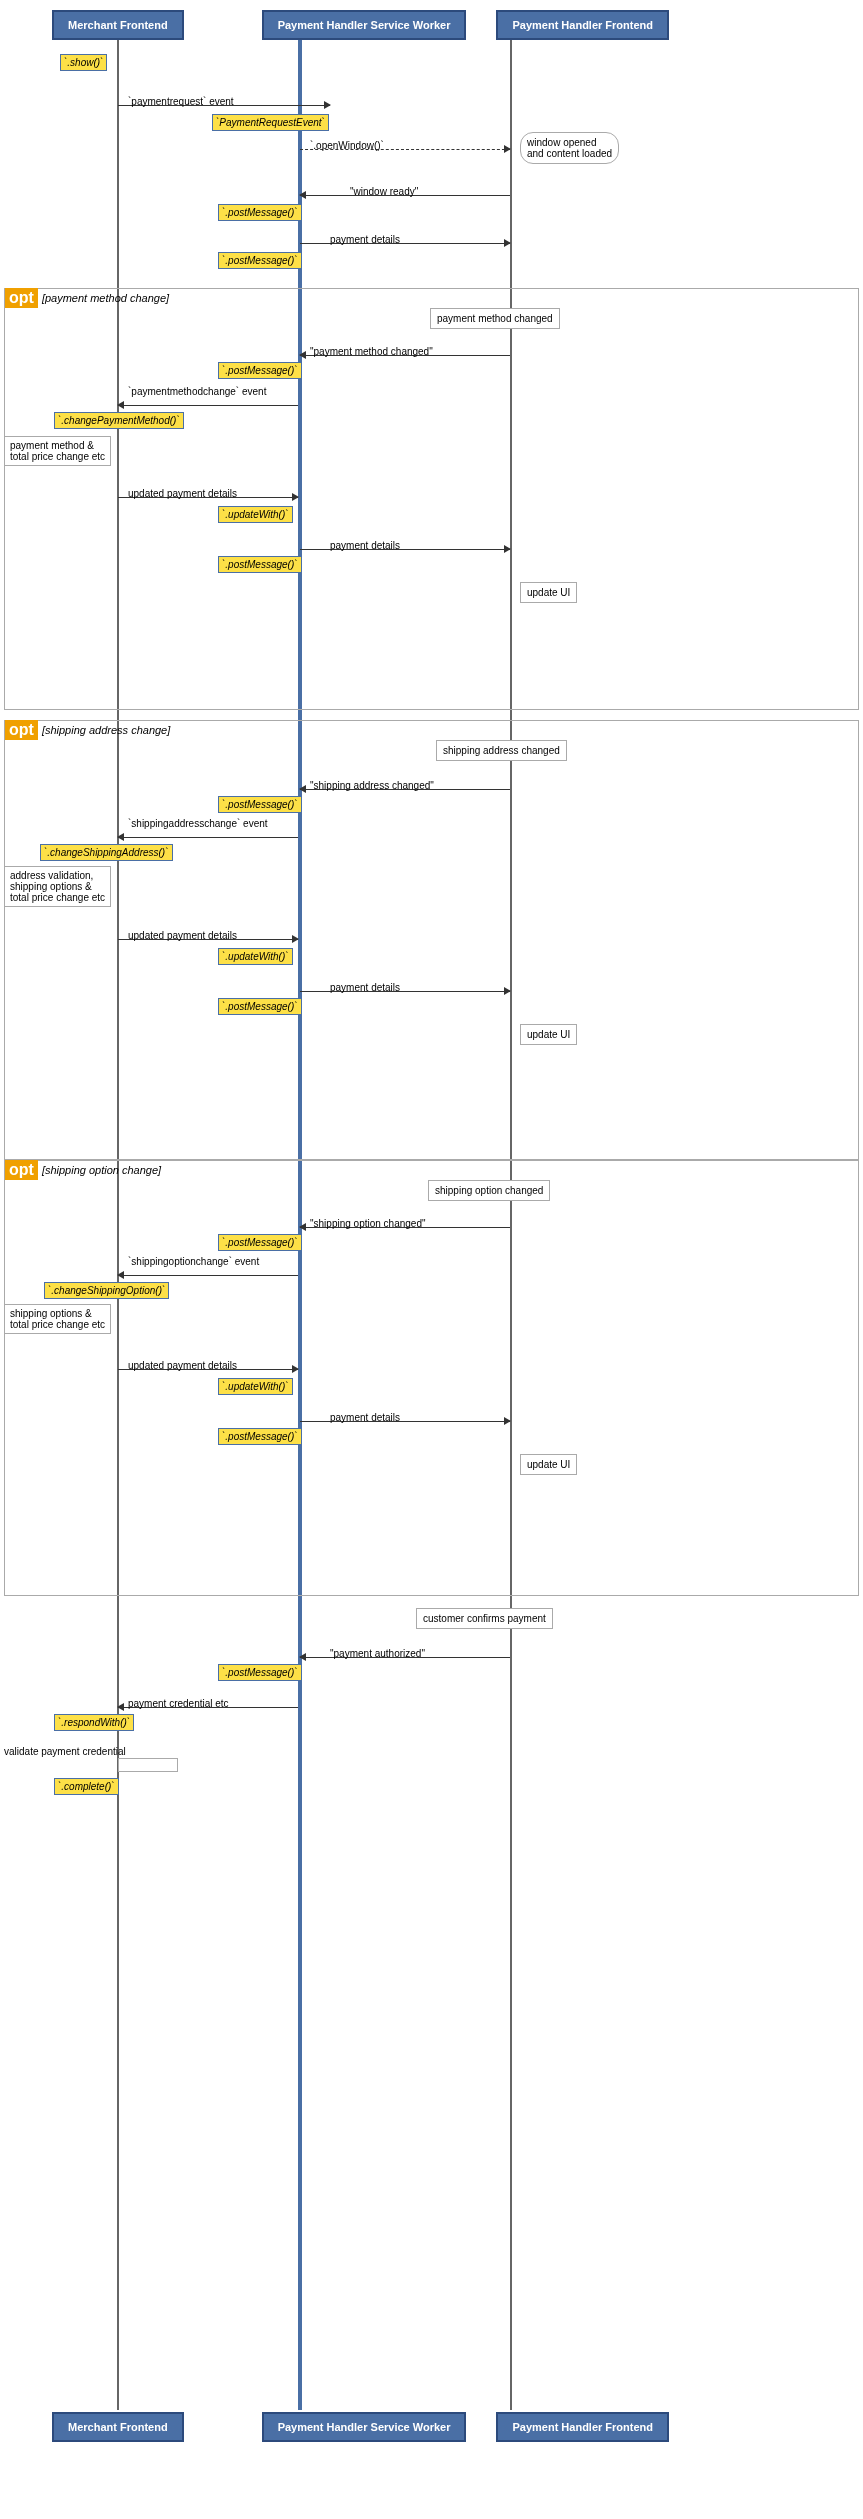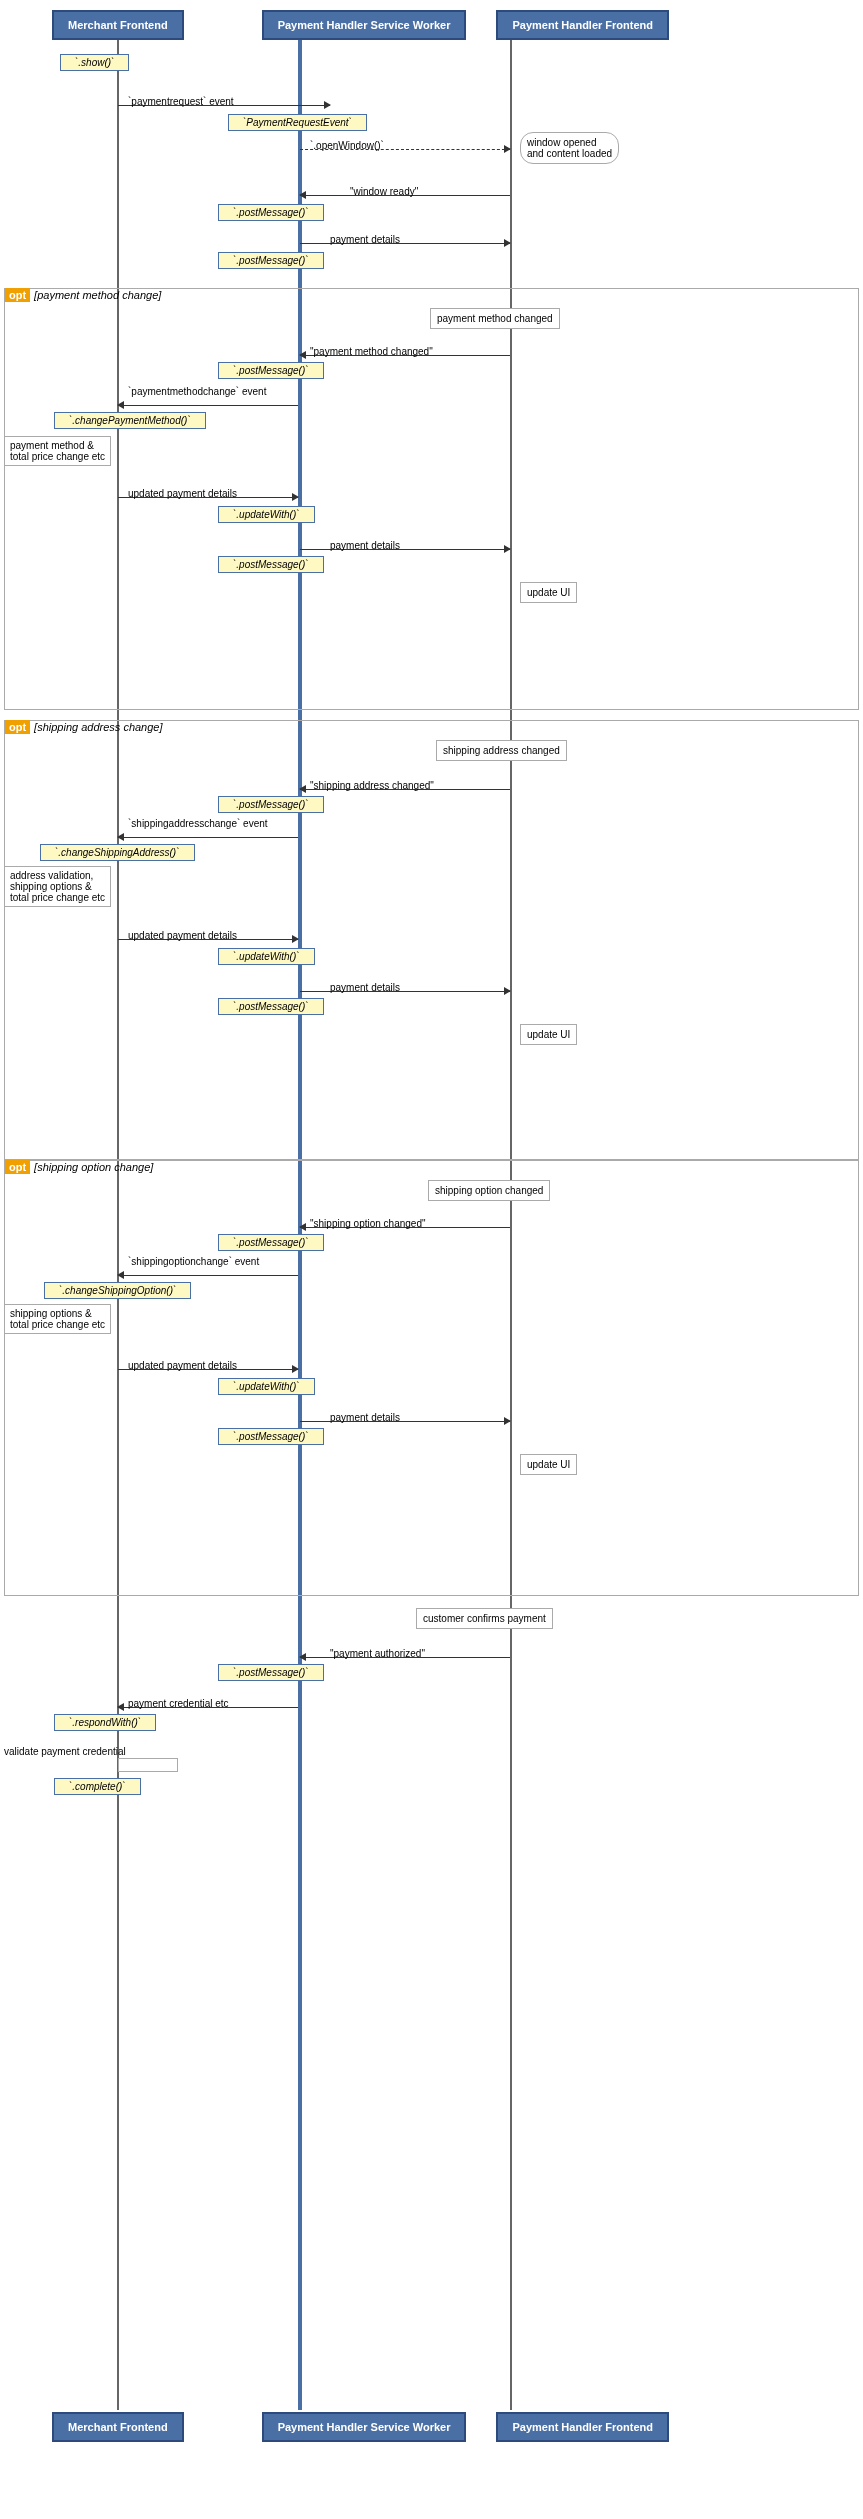--- a/index.html
+++ b/index.html
@@ -72,35 +72,35 @@
       position: absolute;
       display: flex;
       align-items: center;
       gap: 4px;
       top: -1px;
       left: 0;
     }
     .opt-tag {
       background: #f0a000;
       color: white;
-      font-size: 11px;
+      font-size: 16px;
       font-weight: bold;
       padding: 1px 4px;
     }
     .opt-desc {
       font-size: 11px;
       font-style: italic;
     }
     
     .method-box {
       position: absolute;
       border: 1.5px solid #4a6fa5;
-      background: #fef9c3;
+      background: #fde047;
       font-size: 10px;
-      padding: 2px 14px;
+      padding: 2px 3px;
       white-space: nowrap;
       font-style: italic;
     }
     
     .note-box {
       position: absolute;
       border: 1.5px solid #aaa;
       background: white;
       font-size: 10px;
       padding: 4px 6px;
@@ -135,21 +135,21 @@
     <div class="lifeline" style="left:510px; top:0; bottom:0;"></div>
 
     <div class="method-box" style="left:60px; top:14px;">`.show()`</div>
 
     <div style="position:absolute; top:58px; left:118px; width:212px; height:16px;text-align:center;">
       <div style="position:absolute;top:7px;left:0;right:0;height:1px;background:#333;"></div>
       <div style="position:absolute;top:3px;right:-1px;border-top:4px solid transparent;border-bottom:4px solid transparent;border-left:7px solid #333;"></div>
       <span style="position:absolute;top:-2px;left:10px;font-size:10px;white-space:nowrap;">`paymentrequest` event</span>
     </div>
 
-    <div class="method-box" style="left:228px; top:74px;">`PaymentRequestEvent`</div>
+    <div class="method-box" style="left:212px; top:74px;">`PaymentRequestEvent`</div>
 
     <div style="position:absolute; top:102px; left:300px; width:210px; height:16px;">
       <div style="position:absolute;top:7px;left:0;right:0;height:0;border-top:1.5px dashed #333;"></div>
       <div style="position:absolute;top:3px;right:-1px;border-top:4px solid transparent;border-bottom:4px solid transparent;border-left:7px solid #333;"></div>
       <span style="position:absolute;top:-2px;left:10px;font-size:10px;white-space:nowrap;">`.openWindow()`</span>
     </div>
 
     <div class="note-box" style="left:520px; top:92px;border-radius:13px;">window opened<br>and content loaded</div>
 
     <div style="position:absolute; top:148px; left:300px; width:210px; height:16px;">

